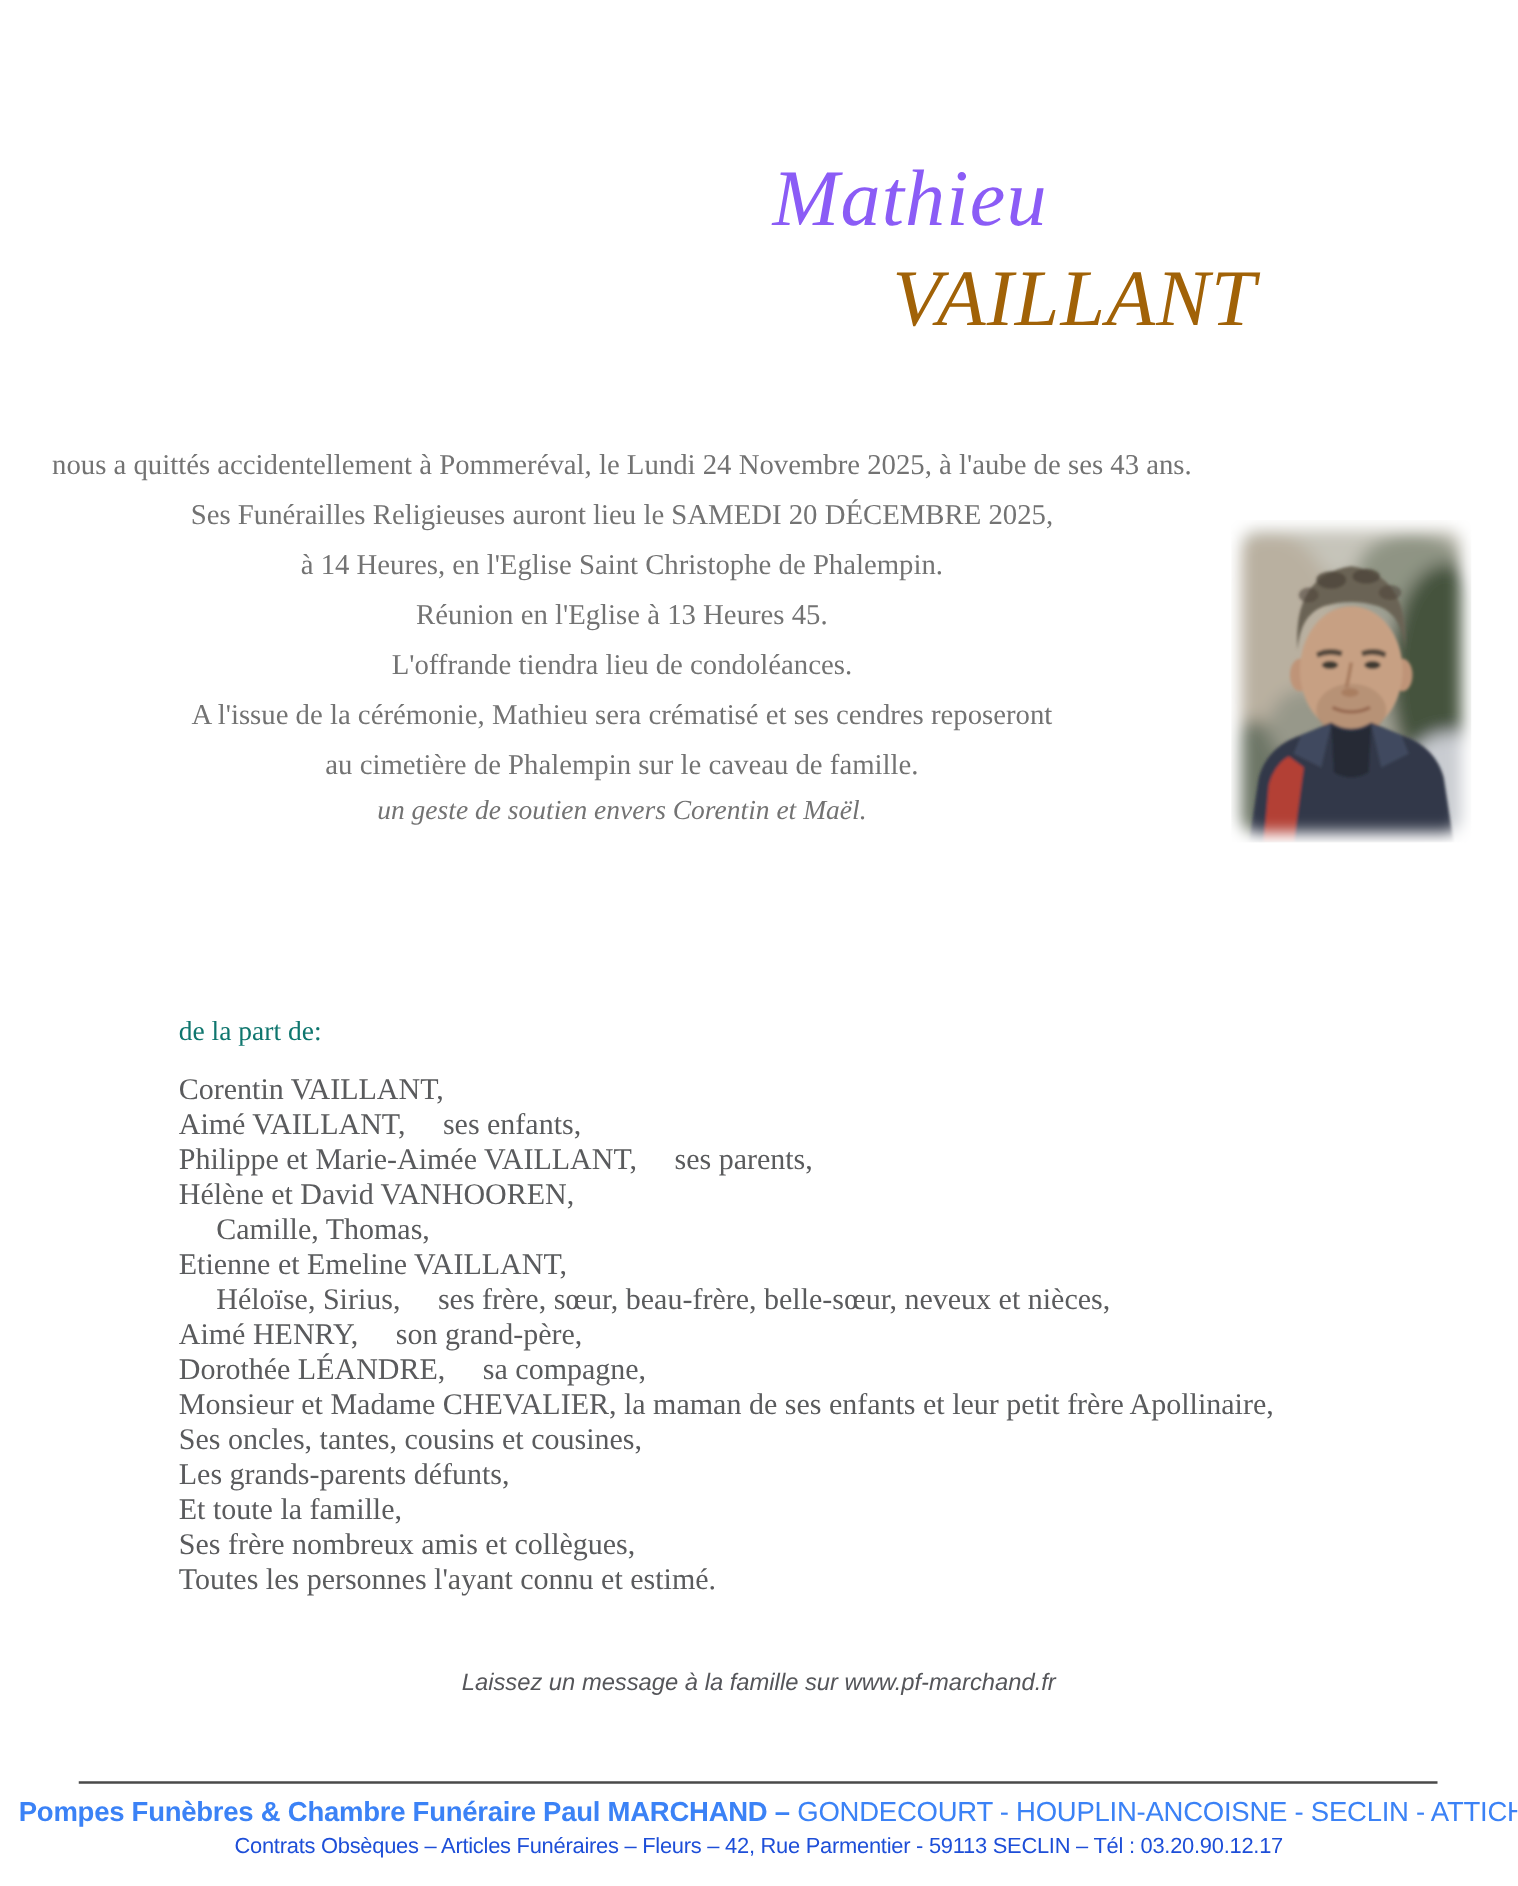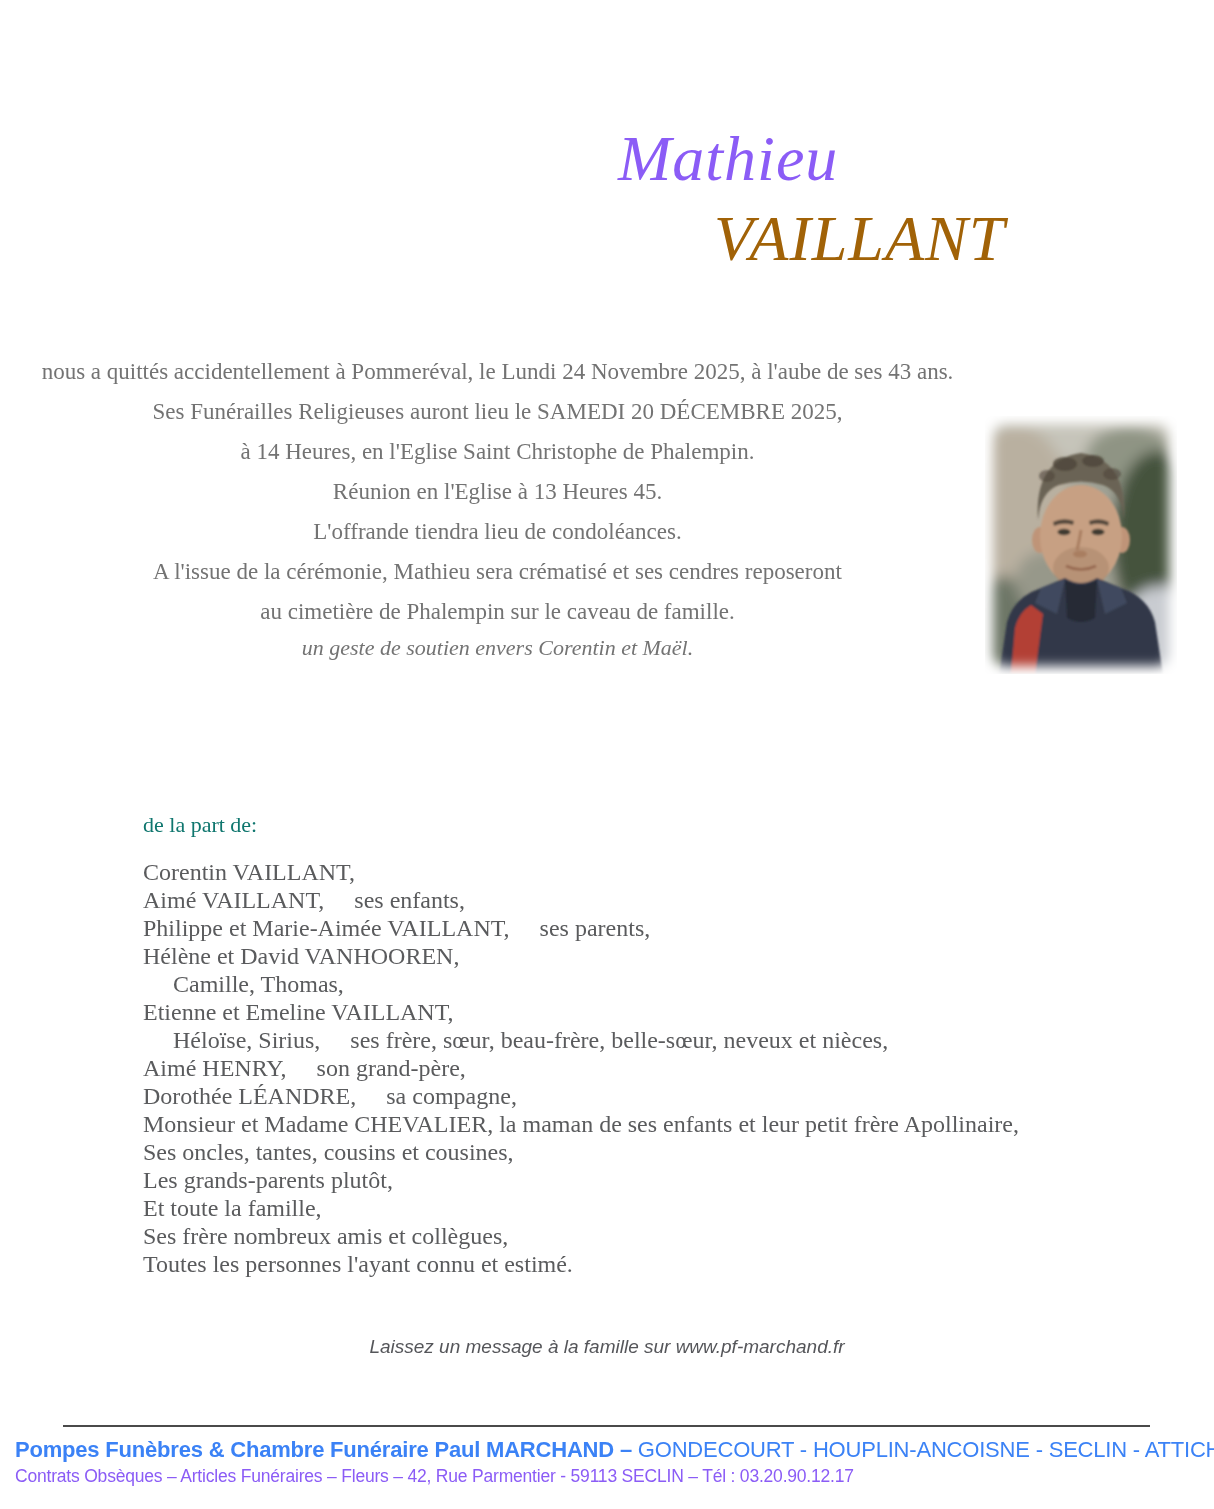--- a/index.html
+++ b/index.html
@@ -108,24 +108,24 @@
     font-size:22px;
     color:#3b82f6;
     letter-spacing:-0.2px;
     white-space:nowrap;
   }
   .footer-line1 .b{ font-weight:bold; }
   .footer-line2{
     position:absolute;
     left:15px; top:1466px;
     width:1184px;
-    text-align:left;
+    text-align:center;
     font-family:"Liberation Sans", sans-serif;
     font-size:17.5px;
-    color:#8b5cf6;
+    color:#1d4ed8;
     letter-spacing:-0.2px;
     white-space:nowrap;
   }
 </style>
 </head>
 <body>
 
 <div class="page">
 
   <div class="title-first">Mathieu</div>
@@ -208,21 +208,21 @@
       <div class="fam-line"><span>Aimé VAILLANT,</span><span class="fam-rel">ses enfants,</span></div>
       <div class="fam-line"><span>Philippe et Marie-Aimée VAILLANT,</span><span class="fam-rel">ses parents,</span></div>
       <div class="fam-line"><span>Hélène et David VANHOOREN,</span></div>
       <div class="fam-line ind"><span>Camille, Thomas,</span></div>
       <div class="fam-line"><span>Etienne et Emeline VAILLANT,</span></div>
       <div class="fam-line ind"><span>Héloïse, Sirius,</span><span class="fam-rel">ses frère, sœur, beau-frère, belle-sœur, neveux et nièces,</span></div>
       <div class="fam-line"><span>Aimé HENRY,</span><span class="fam-rel">son grand-père,</span></div>
       <div class="fam-line"><span>Dorothée LÉANDRE,</span><span class="fam-rel">sa compagne,</span></div>
       <div class="fam-line"><span>Monsieur et Madame CHEVALIER, la maman de ses enfants et leur petit frère Apollinaire,</span></div>
       <div class="fam-line"><span>Ses oncles, tantes, cousins et cousines,</span></div>
-      <div class="fam-line"><span>Les grands-parents plutôt,</span></div>
+      <div class="fam-line"><span>Les grands-parents défunts,</span></div>
       <div class="fam-line"><span>Et toute la famille,</span></div>
       <div class="fam-line"><span>Ses frère nombreux amis et collègues,</span></div>
       <div class="fam-line"><span>Toutes les personnes l'ayant connu et estimé.</span></div>
     </div>
 
   <div class="message">Laissez un message à la famille sur www.pf-marchand.fr</div>
 
   <div class="footer-rule"></div>
   <div class="footer-line1">
     <span class="b">Pompes Funèbres &amp; Chambre Funéraire Paul MARCHAND –</span><span> GONDECOURT - HOUPLIN-ANCOISNE - SECLIN - ATTICHES</span>

